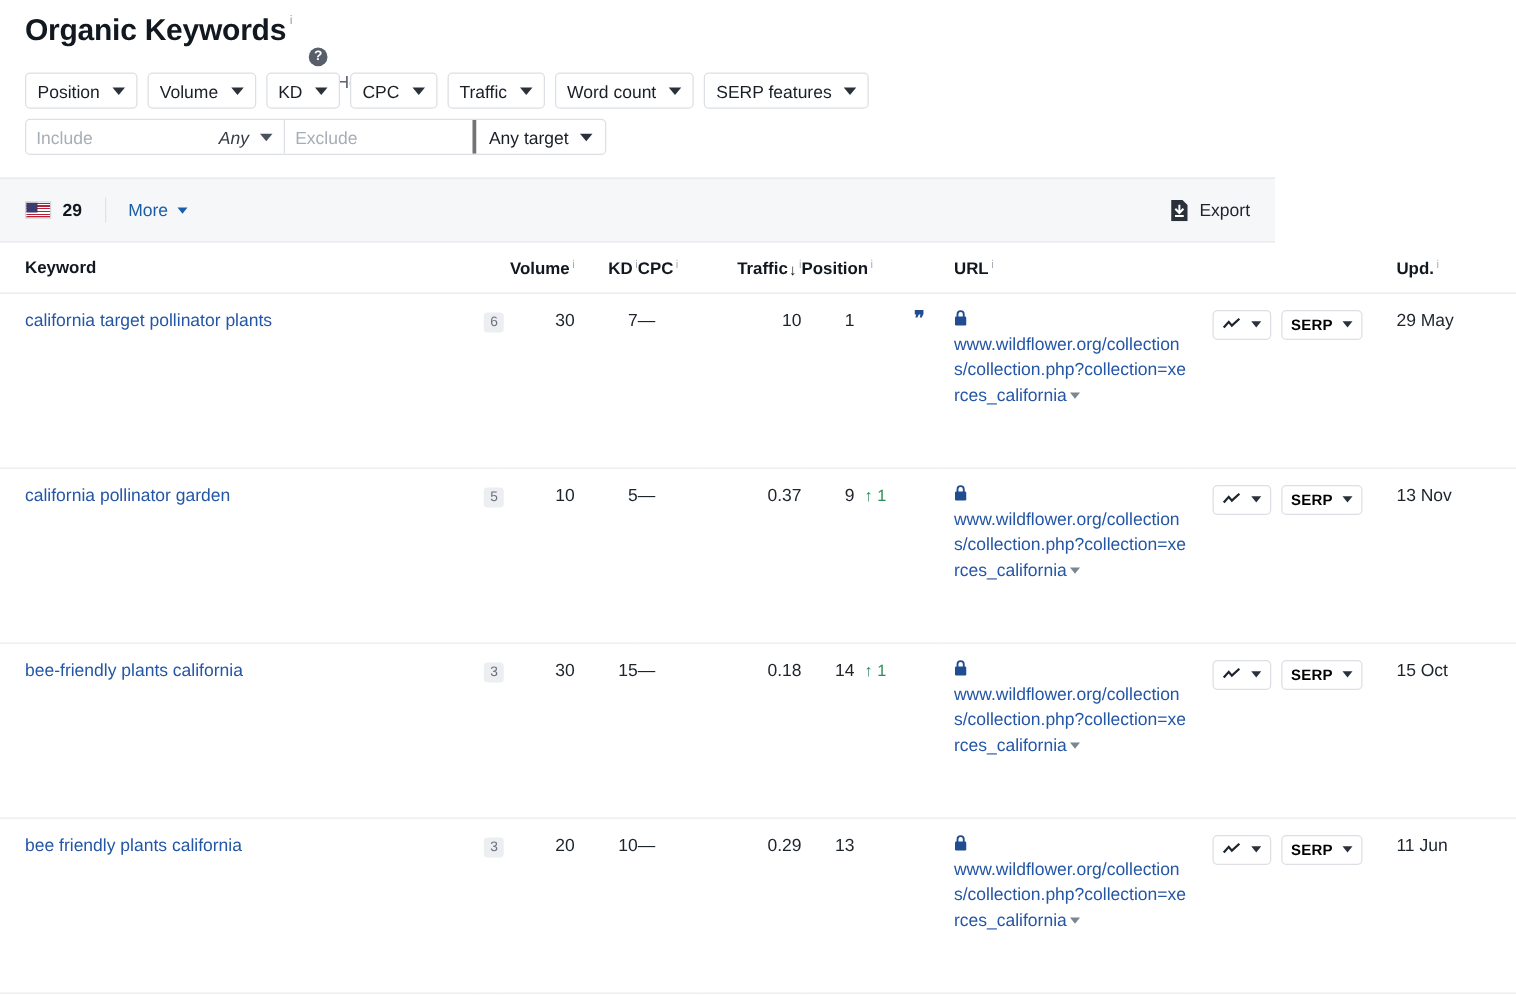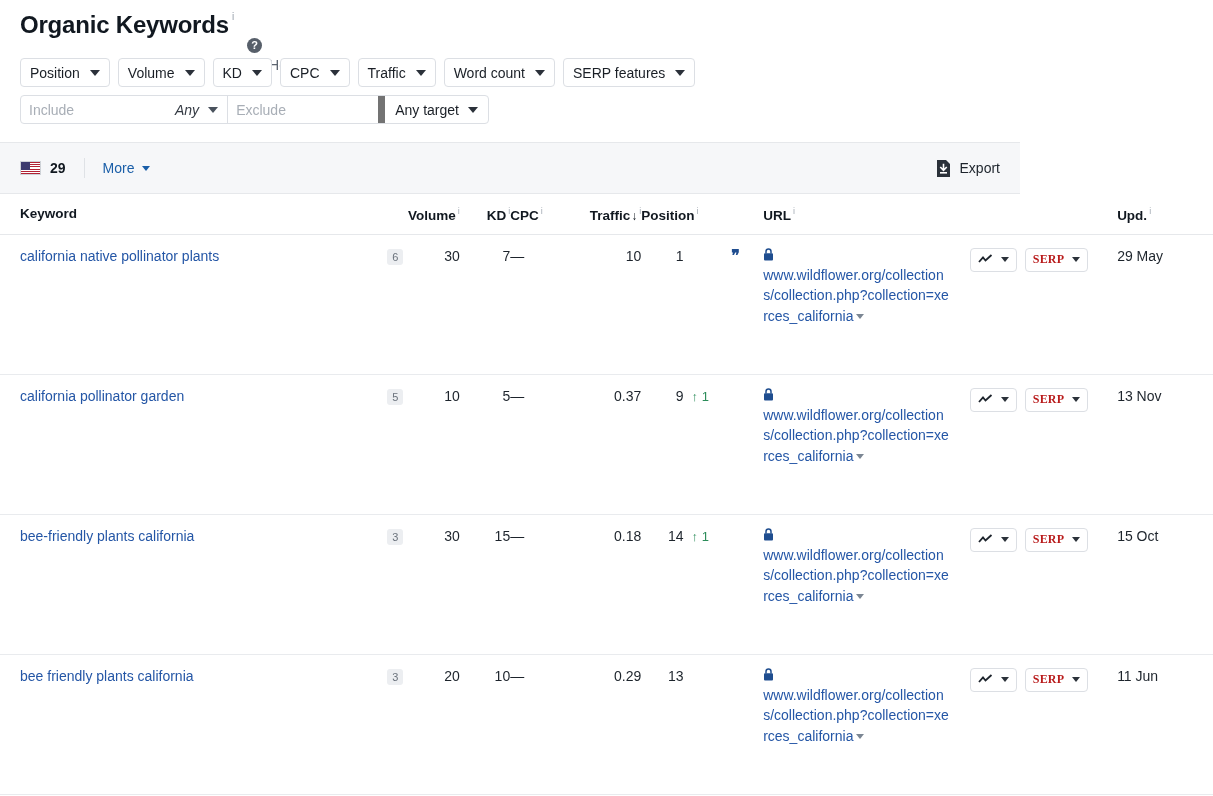--- a/index.html
+++ b/index.html
@@ -62,21 +62,21 @@
     border: 0; outline: none; font-size: 14px; color: #1a1f26;
     padding: 0 8px; width: 150px; background: transparent;
     font-family: "Liberation Sans", sans-serif;
   }
   .txtin::placeholder { color: #a8aeb6; }
   .anybtn {
     display: inline-flex; align-items: center; gap: 9px;
     padding: 0 9px 0 4px; font-size: 14px; color: #353b44;
     border-right: 1px solid #dcdfe4; cursor: pointer; font-style: italic;
   }
-  .excl-wrap { border-right: 7px solid #737373; display: flex; align-items: center; }
+  .excl-wrap { border-right: 3px solid #737373; display: flex; align-items: center; }
   .anytarget {
     display: inline-flex; align-items: center; gap: 9px;
     padding: 0 10px; font-size: 14px; color: #1a1f26; cursor: pointer;
   }
 
   
   .toolbar {
     margin-top: 18px;
     height: 52px;
     background: #f6f7f9;
@@ -160,21 +160,21 @@
     border-right: 4px solid transparent; border-top: 5px solid #7b8693;
     display: inline-block; margin-left: 3px; vertical-align: middle;
   }
 
   .actions { display: flex; gap: 8px; }
   .abtn {
     border: 1px solid #dcdfe4; border-radius: 4px; background: #fff;
     height: 24px; padding: 0 7px;
     display: inline-flex; align-items: center; gap: 8px; cursor: pointer;
   }
-  .abtn .lbl { font-size: 12px; font-weight: bold; color: #b91c1c; letter-spacing: 0.2px; font-family: Liberation Serif, serif; }
+  .abtn .lbl { font-size: 12px; font-weight: bold; color: #000000; letter-spacing: 0.2px; }
   .upd { font-size: 14px; color: #1d242c; }
 </style>
 </head>
 <body>
 
 <div class="page">
 
   <div class="head">
     <div class="title-row">
       <span class="page-title">Organic Keywords</span>
@@ -286,21 +286,21 @@
         <th class="c-act"></th>
         <th class="c-upd">
           <span>Upd.</span><span class="th-i">i</span>
         </th>
       </tr>
     </thead>
     <tbody>
 
       <tr class="row">
         <td class="c-kw">
-          <a class="kwlink">california native pollinator plants</a>
+          <a class="kwlink">california target pollinator plants</a>
         </td>
         <td class="c-wc">
           <span class="wcbadge">6</span>
         </td>
         <td class="c-vol num">30</td>
         <td class="c-kd num">7</td>
         <td class="c-cpc num dash">—</td>
         <td class="c-tr num">10</td>
         <td class="c-pos num">1</td>
         <td class="c-chg"></td>

